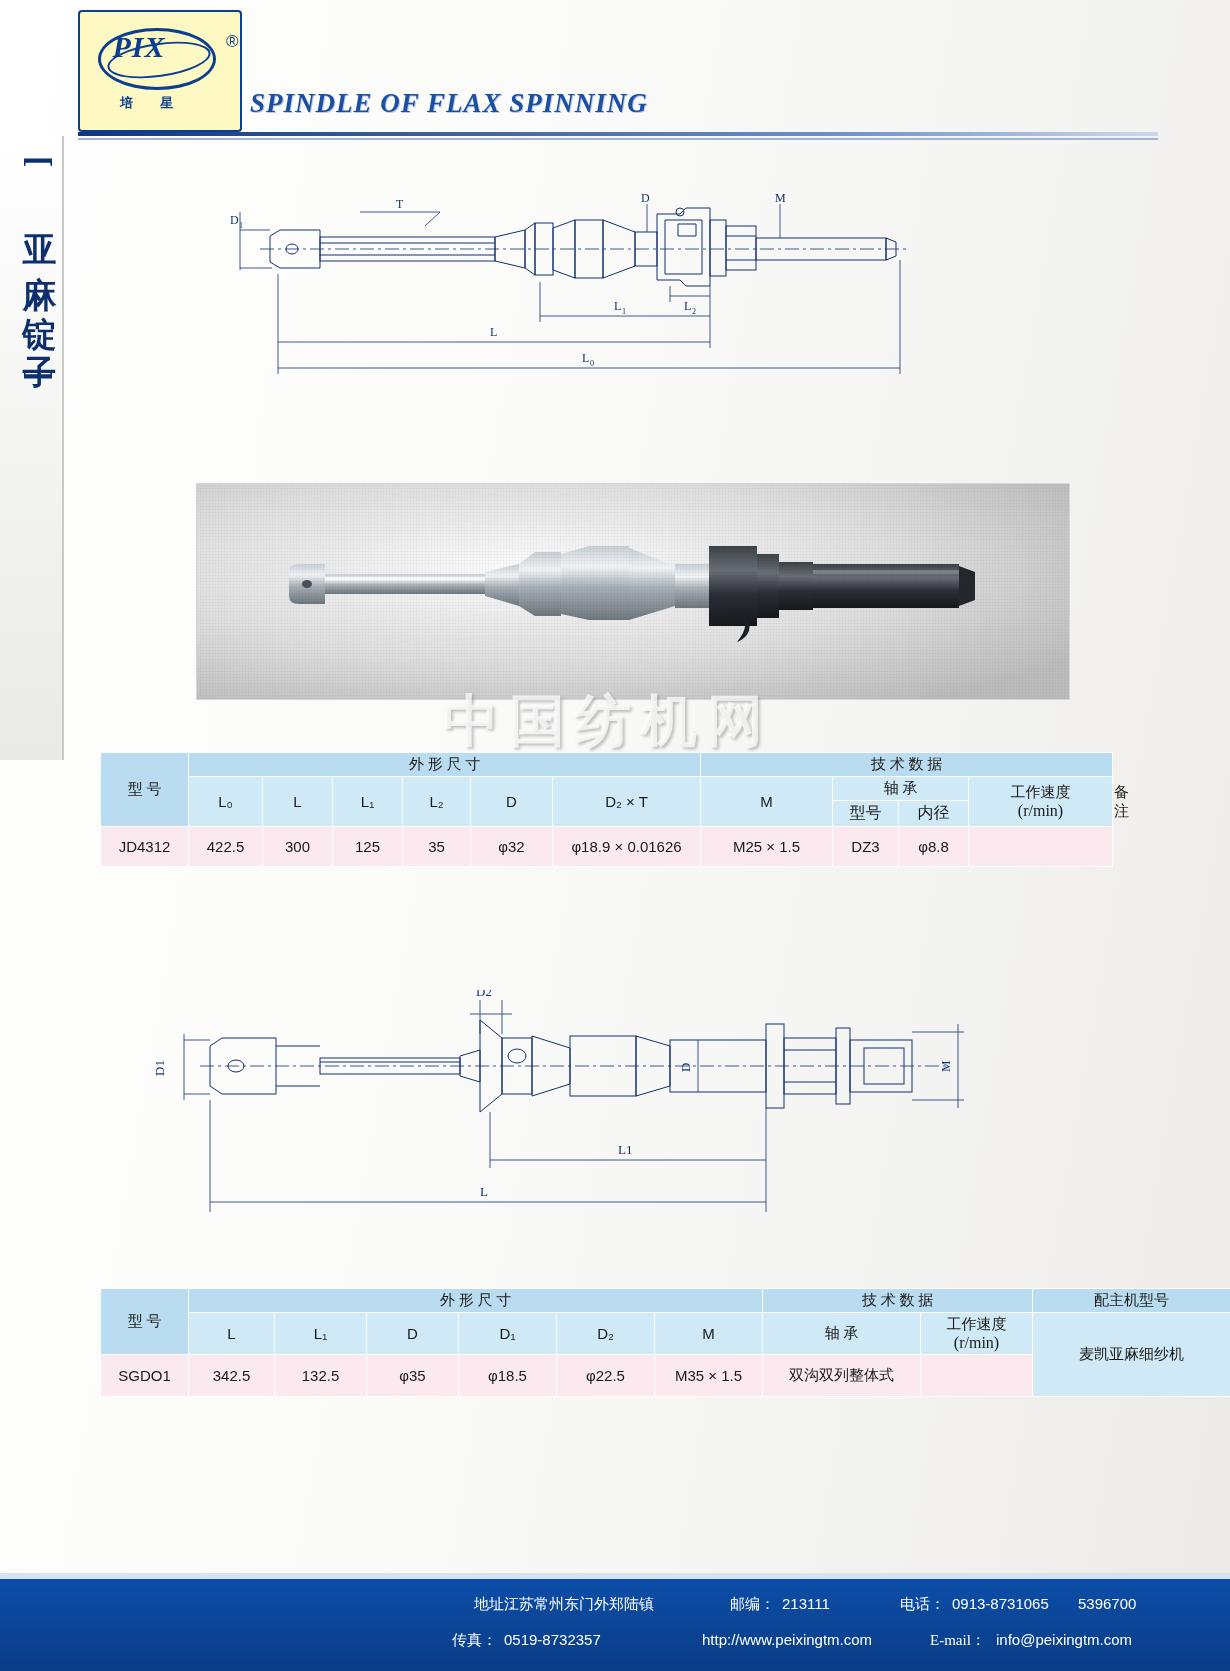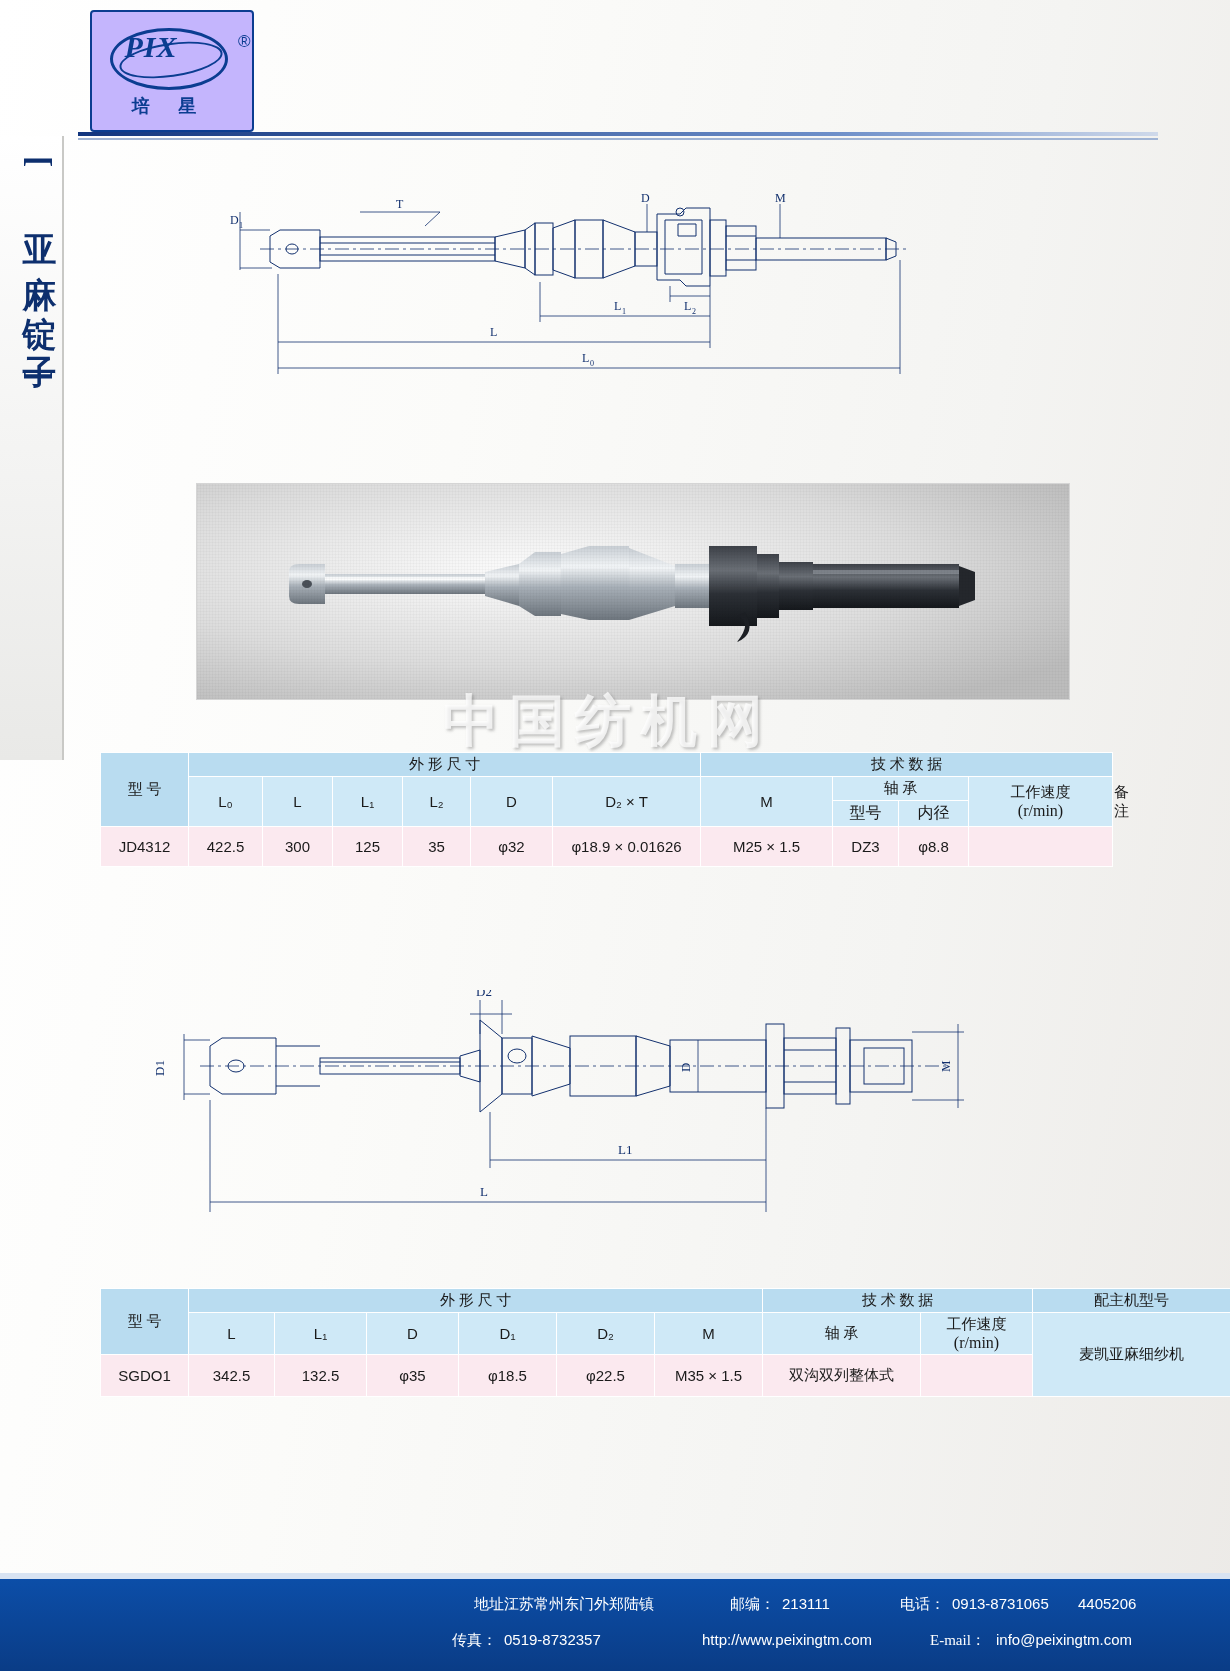--- a/index.html
+++ b/index.html
@@ -16,42 +16,42 @@
     position:absolute;inset:0;
     background:linear-gradient(100deg,#ffffff 0%,#fbfbf9 35%,#f4f4f2 70%,#eceae7 100%);
     pointer-events:none;
   }
   
   .header{
     position:absolute;left:0;top:0;width:1230px;height:136px;
   }
   .logo-box{
     position:absolute;left:78px;top:10px;width:160px;height:118px;
-    border:2px solid #0b3d91;border-radius:4px;background:#c4b5fd;margin-left:12px;
+    border:2px solid #0b3d91;border-radius:4px;background:#fef9c3;
   }
   .logo-oval{
     position:absolute;left:18px;top:16px;width:118px;height:62px;
     border:3px solid #0b3d91;border-radius:50%/50%;
     box-sizing:border-box;
   }
   .logo-oval:after{
     content:"";position:absolute;left:6px;top:12px;width:104px;height:34px;
     border:2px solid #0b3d91;border-radius:50%;
     transform:rotate(-8deg);
     box-sizing:border-box;
   }
   .logo-text{
     position:absolute;left:0;top:18px;width:118px;text-align:center;
     font-family:"Liberation Serif", serif;
     font-weight:bold;font-style:italic;font-size:30px;color:#0b3d91;
     letter-spacing:1px;
   }
   .logo-sub{
-    position:absolute;left:0;top:82px;width:156px;text-align:center;
-    font-size:18px;color:#0b3d91;letter-spacing:12px;font-weight:bold;
+    position:absolute;left:0;top:82px;width:156px;text-align:left;
+    font-size:13px;color:#0b3d91;letter-spacing:12px;font-weight:bold;padding-left:40px;
   }
   .logo-reg{
     position:absolute;left:146px;top:20px;font-size:17px;color:#0b3d91;
   }
   .eng-title{
     position:absolute;left:250px;top:88px;
     font-family:"Liberation Serif", serif;
     font-style:italic;font-weight:bold;font-size:27px;
     color:#1b4fa0;letter-spacing:1px;
     text-shadow:1px 1px 0 #b9c9e6;
@@ -156,20 +156,21 @@
 
 <div class="header">
 
   <div class="logo-box">
     <div class="logo-oval"></div>
     <div class="logo-text">PIX</div>
     <div class="logo-reg">®</div>
     <div class="logo-sub cjk">培 星</div>
   </div>
 
+  <div class="eng-title">SPINDLE  OF   FLAX  SPINNING</div>
   <div class="header-rule"></div>
   <div class="header-rule2"></div>
 </div>
 
 <div class="side-tab">
   <div class="vtxt cjk">[ 亚 麻 锭 子 ]</div>
 </div>
 
 <div class="drawing1">
 <svg width="760" height="210" viewBox="0 0 760 210" xmlns="http://www.w3.org/2000/svg">
@@ -483,21 +484,21 @@
 <div class="footer">
   <div class="footer-top-rule"></div>
 
   <div class="fline f1">
     <span class="fcell cjk" style="left:474px">地址：</span>
     <span class="fcell cjk" style="left:504px">江苏常州东门外郑陆镇</span>
     <span class="fcell cjk" style="left:730px">邮编：</span>
     <span class="fcell" style="left:782px">213111</span>
     <span class="fcell cjk" style="left:900px">电话：</span>
     <span class="fcell" style="left:952px">0913-8731065</span>
-    <span class="fcell" style="left:1078px">4405206</span>
+    <span class="fcell" style="left:1078px">5396700</span>
   </div>
 
   <div class="fline f2">
     <span class="fcell cjk" style="left:452px">传真：</span>
     <span class="fcell" style="left:504px">0519-8732357</span>
     <span class="fcell" style="left:702px">http://www.peixingtm.com</span>
     <span class="fcell cjk" style="left:930px">E-mail：</span>
     <span class="fcell" style="left:996px">info@peixingtm.com</span>
   </div>
 </div>

